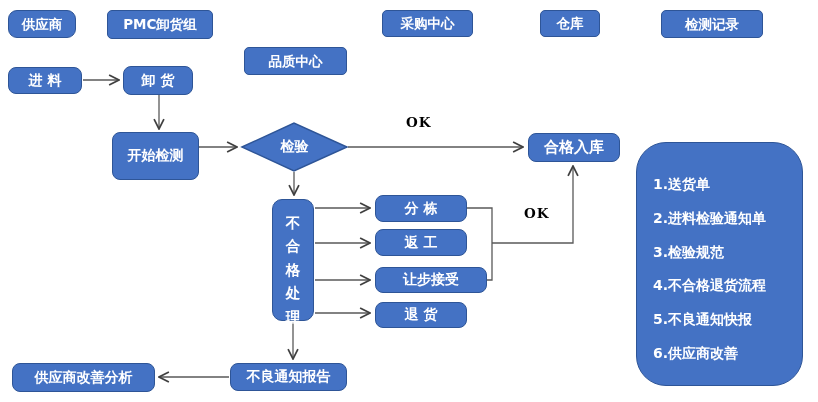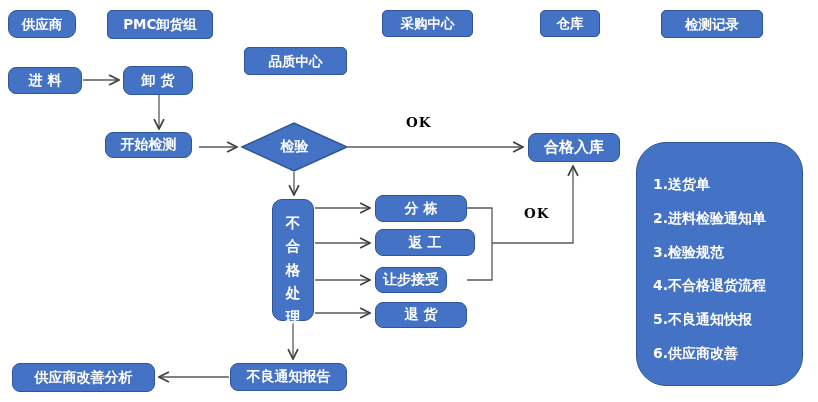--- a/index.html
+++ b/index.html
@@ -69,33 +69,33 @@
 
 <div class="node lane" style="left:8px;top:10px;width:68px;height:28px;border-radius:9px;">供应商</div>
 <div class="node lane" style="left:107px;top:10px;width:106px;height:29px;">PMC卸货组</div>
 <div class="node lane" style="left:244px;top:10px;width:103px;height:28px;margin-top:37px;">品质中心</div>
 <div class="node lane" style="left:382px;top:10px;width:91px;height:27px;">采购中心</div>
 <div class="node lane" style="left:540px;top:10px;width:60px;height:27px;">仓库</div>
 <div class="node lane" style="left:661px;top:10px;width:102px;height:28px;">检测记录</div>
 
 <div class="node" style="left:8px;top:67px;width:74px;height:27px;">进 料</div>
 <div class="node" style="left:123px;top:66px;width:70px;height:29px;">卸 货</div>
-<div class="node" style="left:105px;top:132px;width:87px;height:26px;">开始检测</div>
+<div class="node" style="left:112px;top:132px;width:87px;height:48px;">开始检测</div>
 
 <div class="diamond-label" style="left:264px;top:136px;width:61px;height:22px;">检验</div>
 
 <div class="node" style="left:528px;top:133px;width:92px;height:29px;font-size:15px;">合格入库</div>
 
 <div class="node vertical-node" style="left:272px;top:199px;width:42px;height:122px;border-radius:10px;">
   <span class="vtxt">不合格处理</span>
 </div>
 
 <div class="node" style="left:375px;top:195px;width:92px;height:27px;">分 栋</div>
-<div class="node" style="left:375px;top:229px;width:100px;height:27px;">返 工</div>
-<div class="node" style="left:375px;top:267px;width:72px;height:26px;">让步接受</div>
+<div class="node" style="left:375px;top:229px;width:92px;height:27px;">返 工</div>
+<div class="node" style="left:375px;top:267px;width:112px;height:26px;">让步接受</div>
 <div class="node" style="left:375px;top:302px;width:92px;height:26px;">退 货</div>
 
 <div class="node" style="left:230px;top:363px;width:117px;height:28px;">不良通知报告</div>
 <div class="node" style="left:12px;top:363px;width:143px;height:29px;">供应商改善分析</div>
 
 <div class="ok-label" style="left:406px;top:114px;">OK</div>
 <div class="ok-label" style="left:524px;top:205px;">OK</div>
 
 <div class="doc-panel">
   <div class="doc-item">1.送货单</div>

